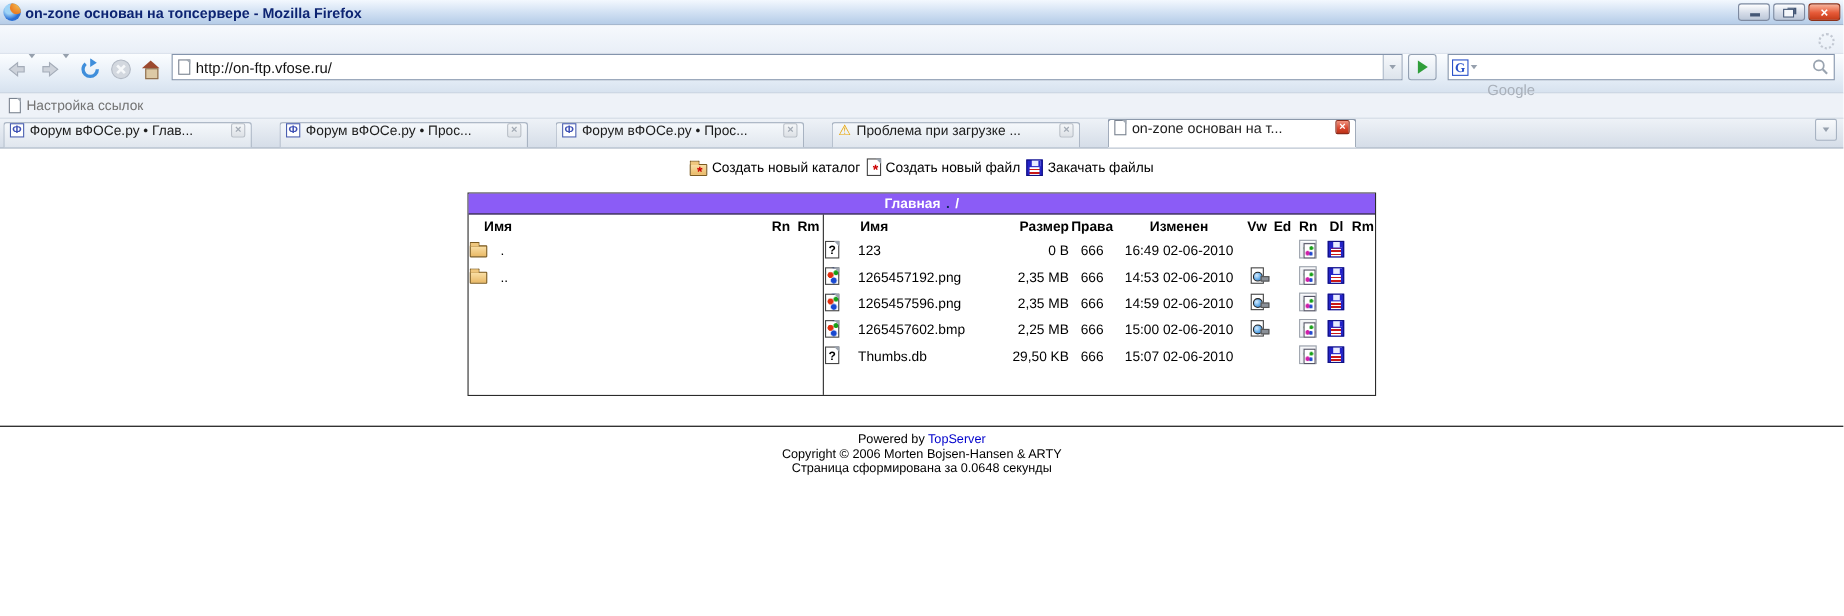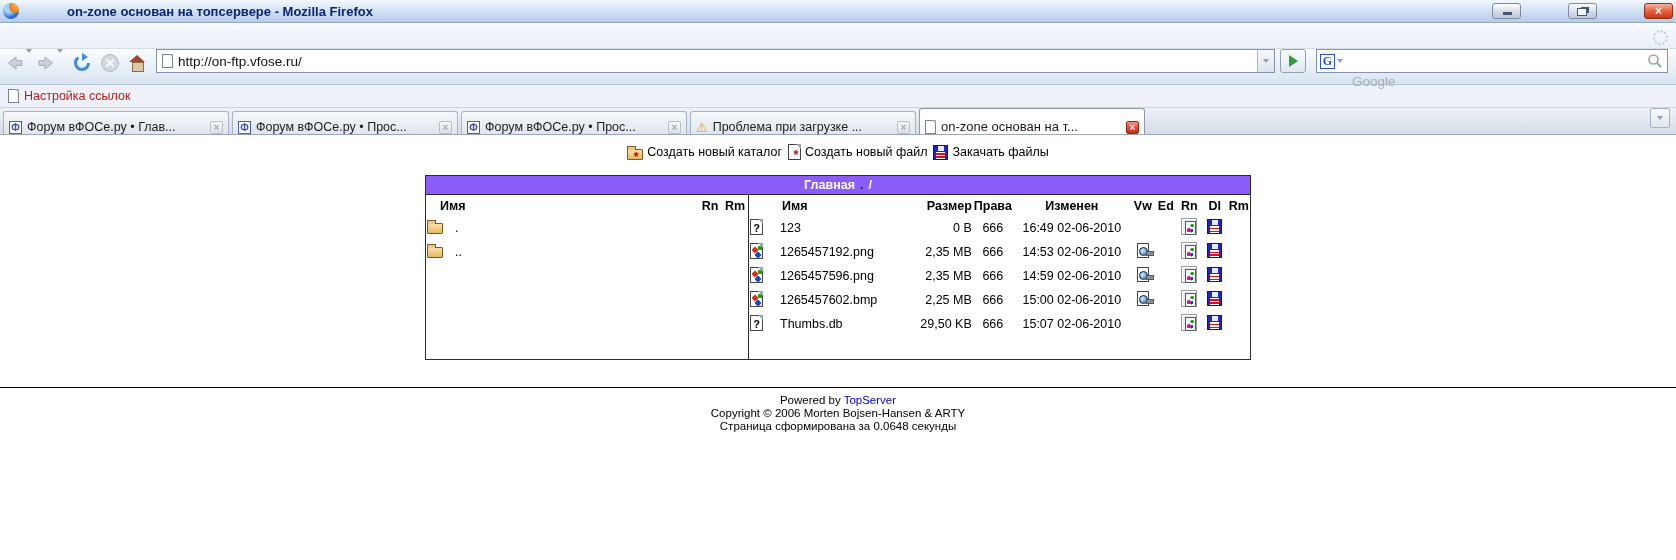--- a/index.html
+++ b/index.html
@@ -1,21 +1,21 @@
 <!DOCTYPE html>
 <html><head>
 <meta charset="utf-8">
 <style>
   * { margin:0; padding:0; box-sizing:border-box; }
   html,body { width:1676px; height:560px; overflow:hidden; }
   body { font-family:"Liberation Sans", sans-serif; background:#fff; }
 
   
   .titlebar { height:23px; display:flex; align-items:center; padding:0 3px;
-    background:linear-gradient(#f3f8fe,#cfdff2 55%,#b5cce7); border-bottom:1px solid #93a8c4;gap:44px; }
+    background:linear-gradient(#f3f8fe,#cfdff2 55%,#b5cce7); border-bottom:1px solid #93a8c4; }
   .titlebar .app-title { flex:1; font-size:13px; font-weight:bold; color:#0d2472; padding-left:4px;
     white-space:nowrap; overflow:hidden; }
   .fx-icon { width:16px; height:16px; border-radius:50%; flex:0 0 16px;
     background:radial-gradient(circle at 35% 35%, #9fd4f7 0 4px, #2a6fd4 9px);
     position:relative; overflow:hidden; }
   .fx-icon::after { content:""; position:absolute; inset:-2px -2px 6px 6px; border-radius:50%;
     background:radial-gradient(circle at 80% 20%, #ffd257, #f07c1a 70%); opacity:.95; }
   .winbtn { width:29px; height:16px; margin-left:3px; border:1px solid #7e8aa0; border-radius:3px;
     background:linear-gradient(#ffffff,#d5dce8 55%,#bcc7d8); position:relative;
     font:bold 12px/14px "Liberation Sans",sans-serif; text-align:center; color:#39486a; }
@@ -55,28 +55,28 @@
   .icon-page::before { content:""; position:absolute; top:-1px; right:-1px; width:0; height:0;
     border-top:4px solid #a2aab4; border-left:4px solid transparent; }
   .house { width:18px; height:15px; position:relative; margin-top:2px; }
   .house::before { content:""; position:absolute; left:1px; top:-2px; width:0; height:0;
     border-left:8px solid transparent; border-right:8px solid transparent; border-bottom:7px solid #9c4a2f; }
   .house::after { content:""; position:absolute; left:4px; top:5px; width:10px; height:8px;
     background:#dcc9a5; border:1px solid #8a6a4a; }
 
   
   .bookmarksbar { height:23px; display:flex; align-items:center; gap:5px; padding:0 8px;
-    background:#eef2f8; border-bottom:1px solid #ccd6e2; font-size:12.5px; color:#b91c1c; }
+    background:#eef2f8; border-bottom:1px solid #ccd6e2; font-size:12.5px; color:#737373; }
 
   
   .tabstrip { height:27px; display:flex; align-items:flex-end; padding:0 3px;
     background:linear-gradient(#eef2f7,#d5dde8); border-bottom:1px solid #9aa8ba; }
-  .tab { width:226px; height:23px; margin-right:3px; border:1px solid #a8b3c2; border-bottom:none;
+  .tab { width:226px; height:23px; margin-right:25px; border:1px solid #a8b3c2; border-bottom:none;
     border-radius:3px 3px 0 0; background:linear-gradient(#f5f8fb,#e0e6ee);
-    display:flex; align-items:flex-end; gap:5px; padding:0 5px; font-size:12.5px; color:#1c1c1c; }
+    display:flex; align-items:flex-start; gap:5px; padding:0 5px; font-size:12.5px; color:#1c1c1c; }
   .tab.active { background:#fff; height:26px; border-color:#8c99ab; font-size:13px; }
   .tab .tab-label { flex:1; white-space:nowrap; overflow:hidden; }
   .tab-close { flex:0 0 13px; width:13px; height:13px; border:1px solid #b8bec6; border-radius:2px;
     background:linear-gradient(#f5f7f9,#dde1e6); color:#a3abb5; font:bold 10px/11px "Liberation Sans",sans-serif; text-align:center; }
   .tab-close::before { content:"\00d7"; }
   .tab.active .tab-close { background:linear-gradient(#f0937f,#d8452e 60%,#bc3318); border-color:#8c2a1a; color:#fff; }
   .tab-icon { flex:0 0 auto; }
   .forum-icon { width:13px; height:13px; background:#fff; border:1px solid #4a5fb0;
     font:bold 10px/12px "Liberation Sans",sans-serif; color:#3f51b5; text-align:center; }
   .forum-icon::before { content:"\0424"; }

